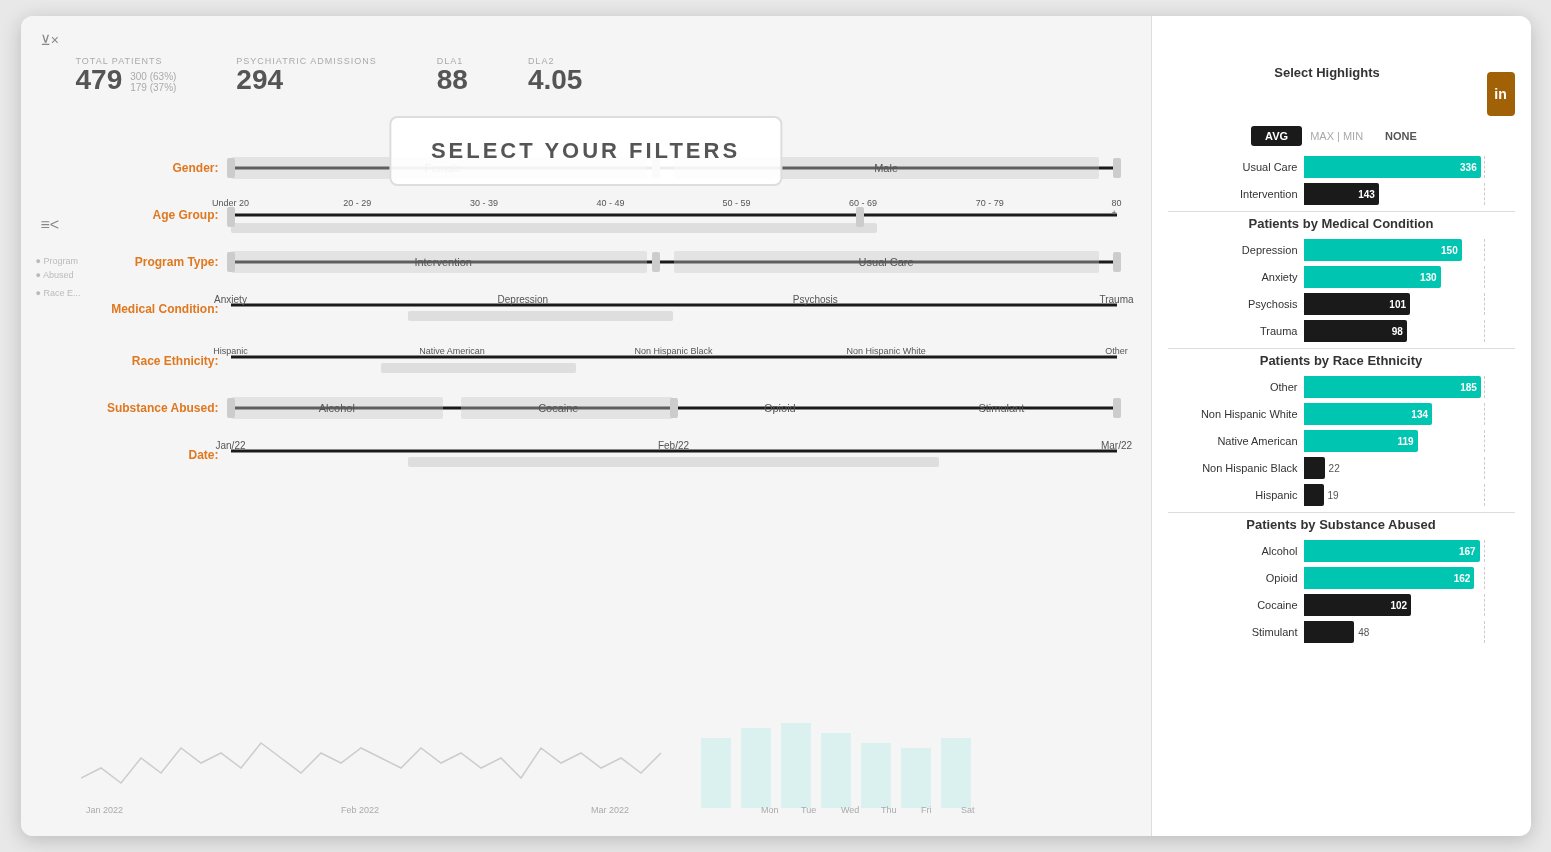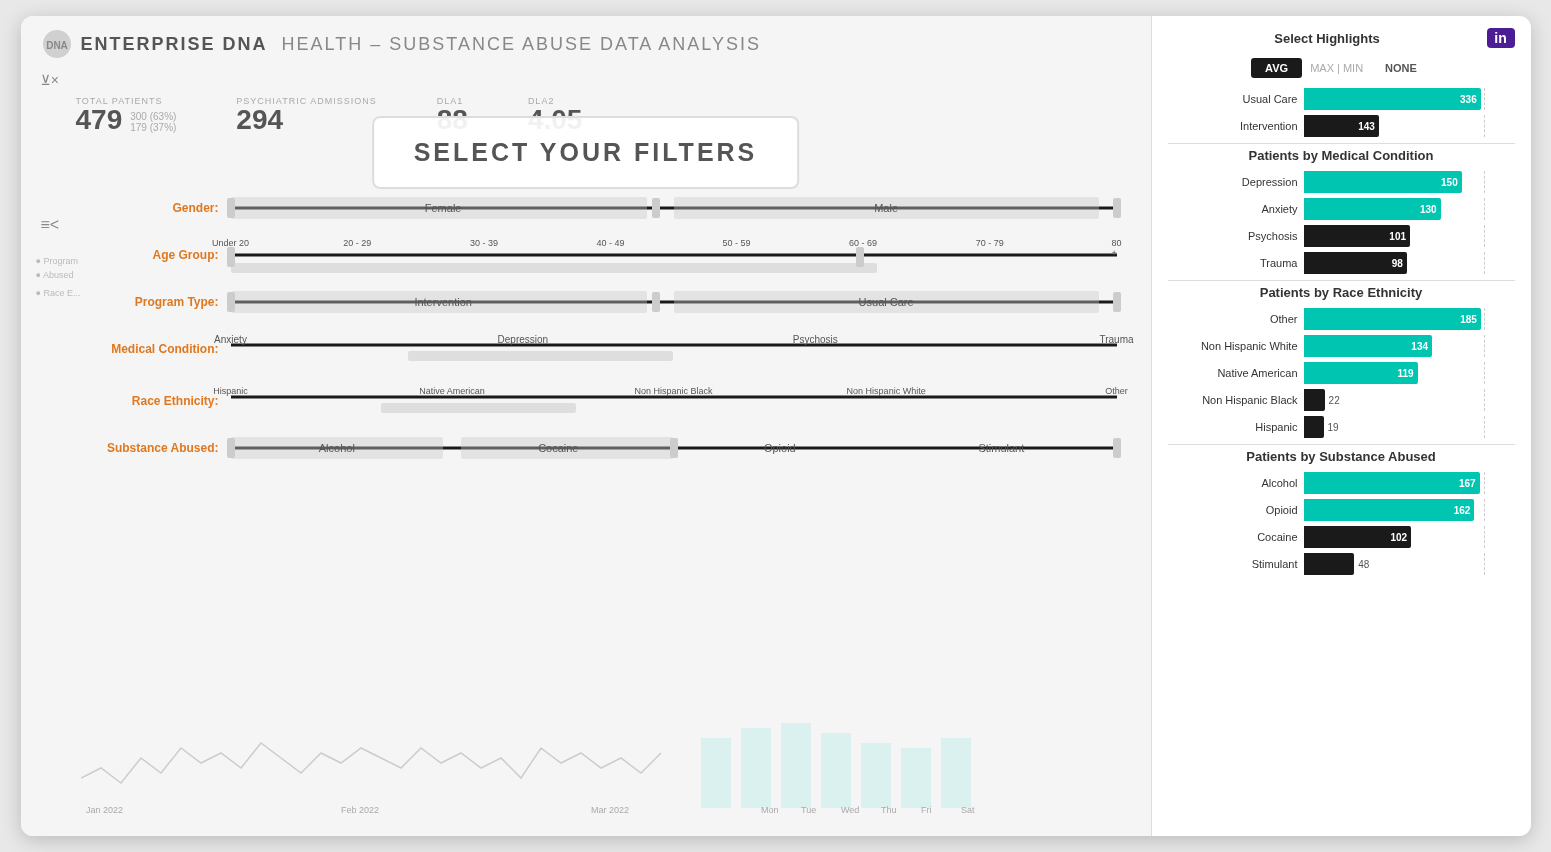--- a/index.html
+++ b/index.html
@@ -94,21 +94,21 @@
       left: 50%;
       transform: translateX(-50%);
       background: rgba(255,255,255,0.92);
       border: 2px solid #ddd;
       border-radius: 8px;
       padding: 20px 40px;
       z-index: 10;
       text-align: center;
     }
     .select-filters-title {
-      font-size: 25px;
+      font-size: 22px;
       font-weight: 700;
       color: #555;
       letter-spacing: 3px;
     }
     
     .filters-area {
       padding: 0 34px 0 60px;
       margin-top: 55px;
       flex: 1;
     }
@@ -175,29 +175,30 @@
     }
     .highlights-title {
       font-weight: 700;
       font-size: 13px;
       color: #333;
       text-align: center;
       flex: 1;
     }
     .linkedin-icon {
       width: 28px;
-      height: 20px;
-      background: #4c1d95;
+      height: 44px;
+      background: #a16207;
       border-radius: 4px;
       display: flex;
       align-items: center;
       justify-content: center;
       color: white;
       font-weight: 700;
       font-size: 14px;
+      margin-top: 44px;
     }
     .highlight-tabs {
       display: flex;
       align-items: center;
       gap: 8px;
       padding: 4px 0;
       justify-content: center;
     }
     .highlight-tab {
       padding: 4px 14px;
@@ -302,30 +303,20 @@
       color: #bbb;
     }
   </style>
 </head>
 <body>
 
 <div class="dashboard">
 
   <div class="left-panel">
 
-    <div class="header-bar">
-      <svg class="logo-icon" viewBox="0 0 32 32">
-        <circle cx="16" cy="16" r="14" fill="#d0d0d0"></circle>
-        <text x="16" y="21" text-anchor="middle" font-size="10" font-weight="bold" fill="#888">DNA</text>
-      </svg>
-      <span class="header-title">
-        <strong>ENTERPRISE DNA</strong>
-        &nbsp;<span>HEALTH – SUBSTANCE ABUSE DATA ANALYSIS</span>
-      </span>
-    </div>
 
     <div class="filter-icon-area">
       <span class="filter-icon">⊻×</span>
     </div>
 
     <div class="stats-row">
       <div class="stat-item">
         <span class="stat-label">TOTAL PATIENTS</span>
         <div style="display:flex;align-items:flex-end;gap:8px">
           <span class="stat-value">479</span>
@@ -435,20 +426,30 @@
           <span style="position:absolute;top:50%;transform:translateY(-50%) translateX(-50%);left:12%;font-size:11px;color:#555;">Alcohol</span>
           <span style="position:absolute;top:50%;transform:translateY(-50%) translateX(-50%);left:37%;font-size:11px;color:#555;">Cocaine</span>
           <span style="position:absolute;top:50%;transform:translateY(-50%) translateX(-50%);left:62%;font-size:11px;color:#555;">Opioid</span>
           <span style="position:absolute;top:50%;transform:translateY(-50%) translateX(-50%);left:87%;font-size:11px;color:#555;">Stimulant</span>
           <div class="filter-handle" style="left:0%;"></div>
           <div class="filter-handle" style="left:50%;"></div>
           <div class="filter-handle" style="left:100%;"></div>
         </div>
       </div>
 
+      <div class="filter-row">
+        <span class="filter-label">Date:</span>
+        <div class="filter-slider-container" style="height:40px;">
+          <div class="filter-track" style="top:40%;"></div>
+          <div style="position:absolute;top:55%;left:20%;width:60%;height:10px;background:rgba(200,200,200,0.5);border-radius:2px;"></div>
+          <span style="position:absolute;top:5px;left:0%;font-size:10px;color:#555;transform:translateX(-50%);">Jan/22</span>
+          <span style="position:absolute;top:5px;left:50%;font-size:10px;color:#555;transform:translateX(-50%);">Feb/22</span>
+          <span style="position:absolute;top:5px;left:100%;font-size:10px;color:#555;transform:translateX(-50%);">Mar/22</span>
+        </div>
+      </div>
     </div>
 
     <div class="bottom-charts">
       <svg width="100%" height="130">
 
         <polyline points="0,90 20,80 40,95 60,70 80,85 100,60 120,75 140,65 160,80 180,55 200,70 220,85 240,65 260,75 280,60 300,70 320,80 340,60 360,75 380,65 400,80 420,70 440,90 460,60 480,75 500,65 520,80 540,70 560,85 580,65" fill="none" stroke="#ccc" stroke-width="1.5"></polyline>
 
         <rect x="620" y="50" width="30" height="70" fill="#d0efed" opacity="0.7"></rect>
         <rect x="660" y="40" width="30" height="80" fill="#d0efed" opacity="0.7"></rect>
         <rect x="700" y="35" width="30" height="85" fill="#d0efed" opacity="0.7"></rect>

